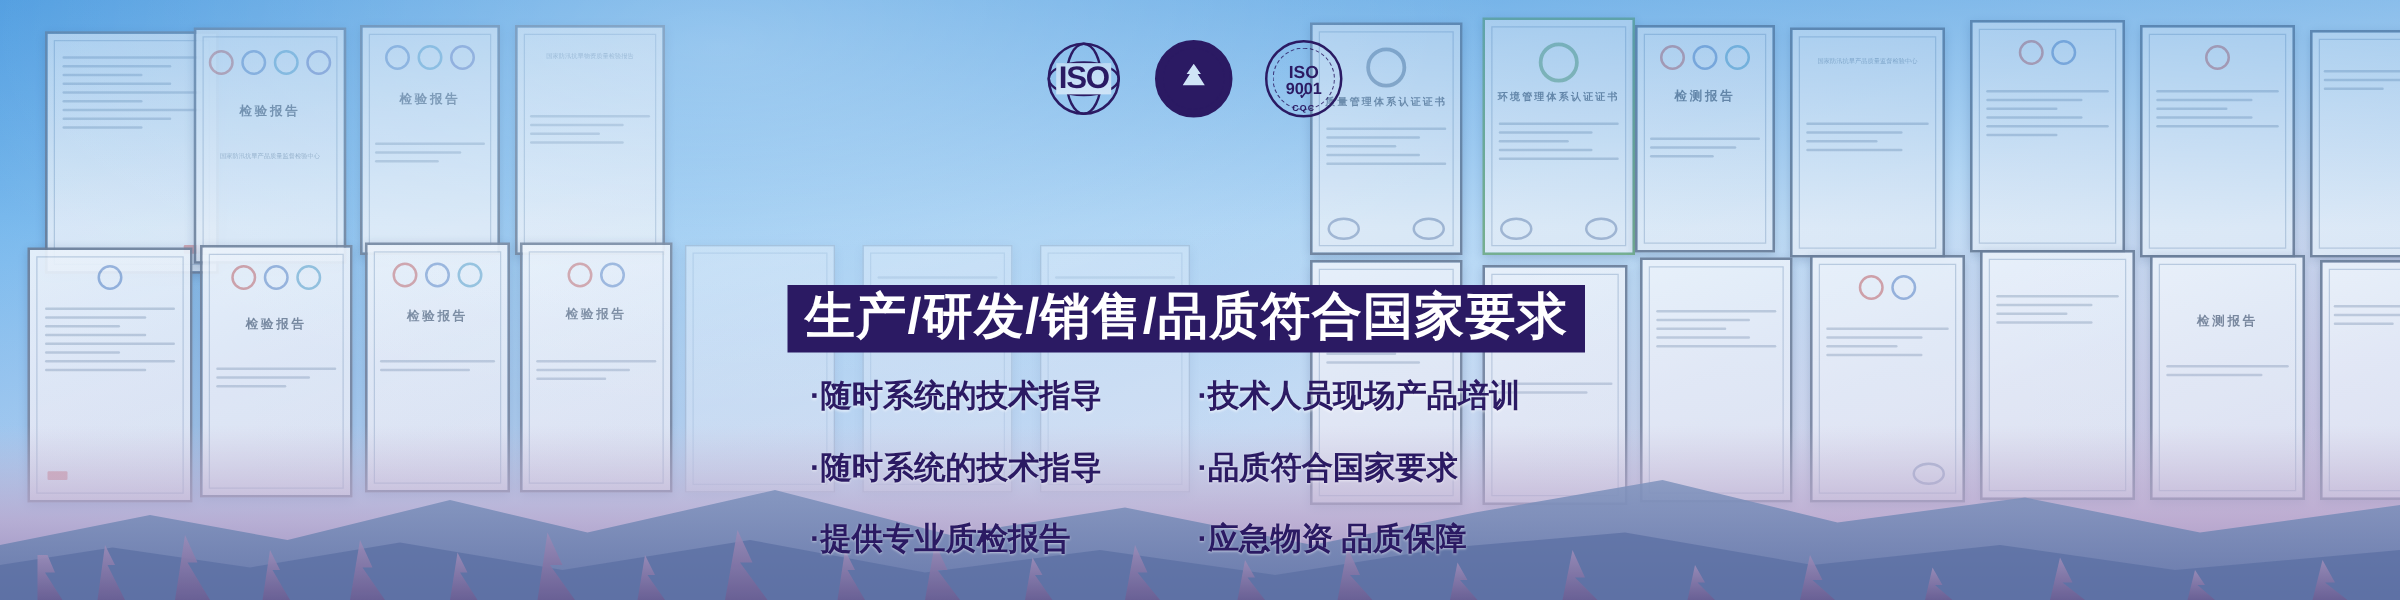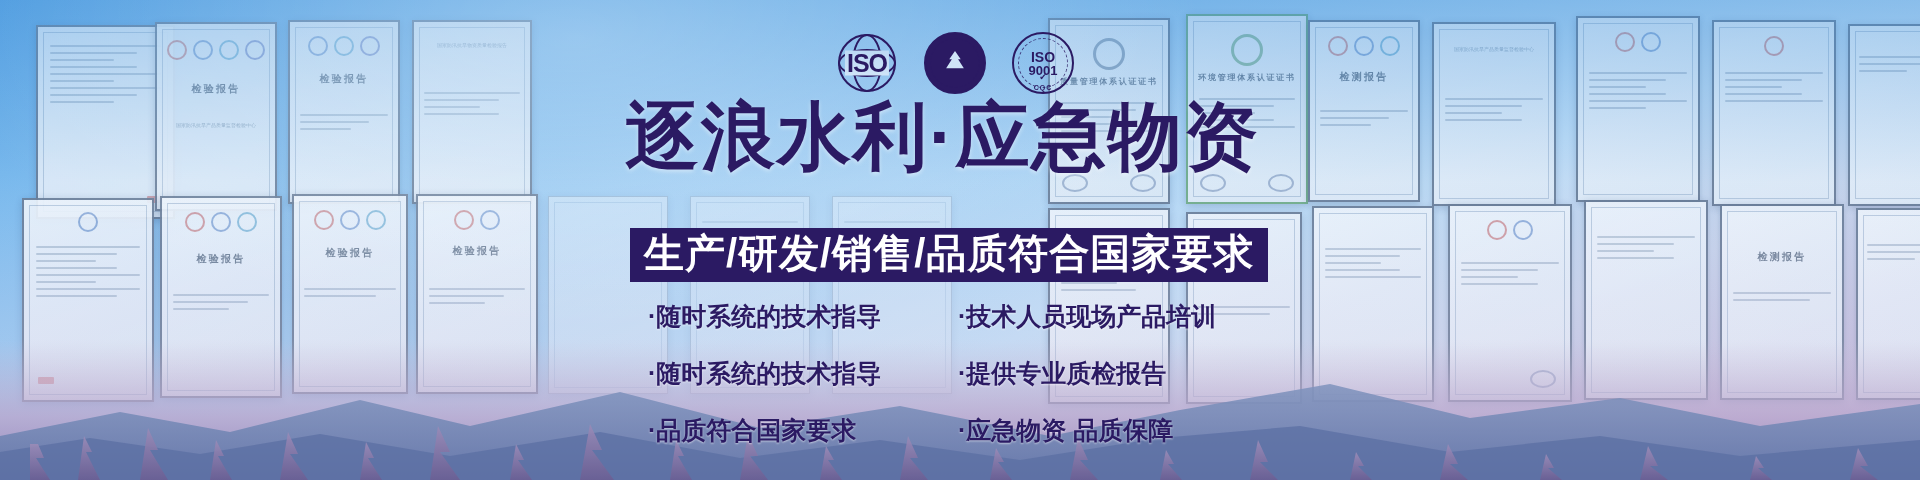--- a/index.html
+++ b/index.html
@@ -516,27 +516,26 @@
           <span>ISO</span>
           <small>9001</small>
         </span>
         <span class="chk">✔</span>
         <span class="cqc">CQC</span>
       </div>
     </div>
   </div>
 
   <div class="content">
-    <div class="title">逐浪水利·应急物资</div>
 
     <div class="subbar">生产/研发/销售/品质符合国家要求</div>
 
     <div class="features">
       <div class="feat">·随时系统的技术指导</div>
       <div class="feat">·技术人员现场产品培训</div>
       <div class="feat">·随时系统的技术指导</div>
+      <div class="feat">·品质符合国家要求</div>
       <div class="feat">·提供专业质检报告</div>
-      <div class="feat">·品质符合国家要求</div>
       <div class="feat">·应急物资 品质保障</div>
     </div>
   </div>
 
 </div>
 
 </body></html>

